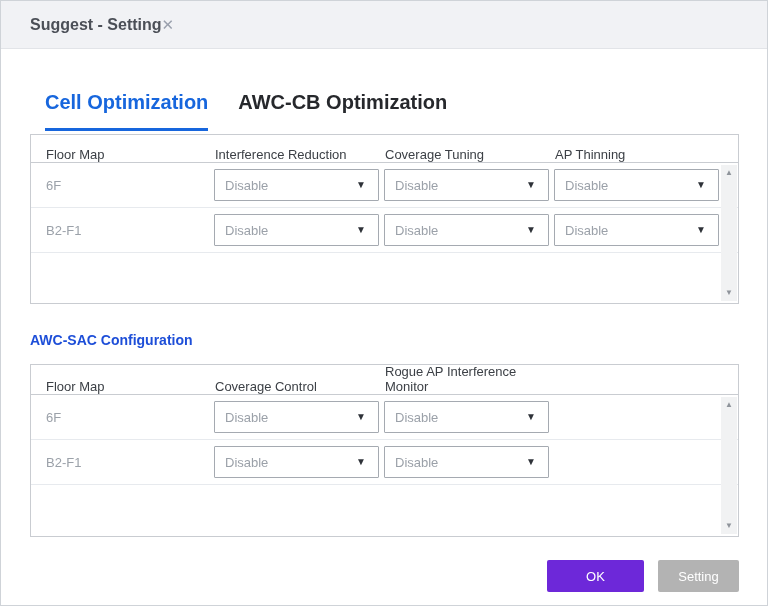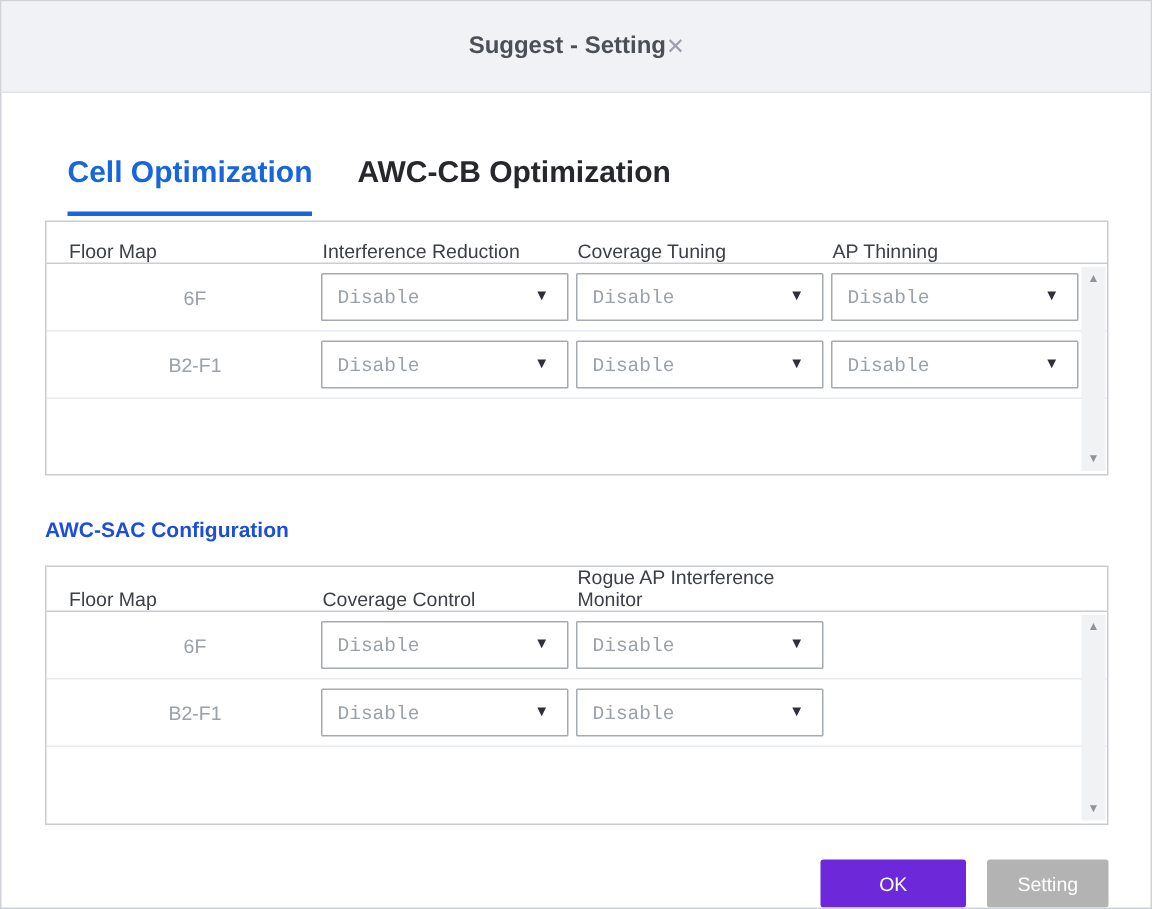--- a/index.html
+++ b/index.html
@@ -4,22 +4,22 @@
 <style>
   html,body { margin:0; padding:0; background:#e9e9e9; }
   .dialog {
     width:768px; height:606px; box-sizing:border-box;
     background:#ffffff; border:1px solid #cfd3d8;
     font-family:"Liberation Sans", sans-serif;
     position:relative; overflow:hidden;
   }
   
   .dlg-header {
-    height:61px; background:#f1f2f5; border-bottom:1px solid #e2e4e8;
-    display:flex; align-items:center; justify-content:center;
+    height:48px; background:#f1f2f5; border-bottom:1px solid #e2e4e8;
+    display:flex; align-items:center; justify-content:flex-start;
     padding:0 28px 0 29px; box-sizing:border-box;
   }
   .dlg-title { font-size:16px; font-weight:bold; color:#4b4f57; }
   .dlg-close { font-size:15px; color:#9aa0ad; cursor:pointer; line-height:1; }
   
   .content { padding:0 28px 0 29px; }
   .tabs { margin:42px 0 0 15px; display:flex; gap:30px; }
   .tab {
     font-size:20px; font-weight:bold; color:#26282c;
     padding-bottom:14px; cursor:pointer; border-bottom:3px solid transparent;
@@ -34,29 +34,29 @@
   .tbl2 .thead { height:29px; }
   .th-floor { width:183px; padding-left:15px; box-sizing:border-box; }
   .th-col   { width:170px; padding-left:1px;  box-sizing:border-box; }
   .tbody { position:relative; height:140px; overflow:hidden; }
   .tbl2 .tbody { height:141px; }
   .trow {
     display:flex; align-items:center; height:45px;
     border-bottom:1px solid #e7eaee; box-sizing:border-box;
   }
   .cell-floor { width:183px; padding-left:15px; box-sizing:border-box;
-                color:#9ba1a9; font-size:13px;text-align:center; }
+                color:#9ba1a9; font-size:13px; }
   .cell-dd { width:170px; }
   .dropdown {
     width:165px; height:32px; box-sizing:border-box;
     border:1px solid #a5aab1; border-radius:1px; background:#fff;
     display:flex; align-items:center; justify-content:space-between;
     padding:0 12px 0 10px; cursor:pointer;
   }
-  .dd-value { color:#9ba1a9; font-size:13px;font-family:Liberation Mono, monospace; }
+  .dd-value { color:#9ba1a9; font-size:13px; }
   .dd-caret { color:#2e3238; font-size:10px; line-height:1; }
   
   .vscroll {
     position:absolute; top:2px; right:1px; bottom:2px; width:16px;
     background:#f1f2f3; display:flex; flex-direction:column;
     justify-content:space-between; align-items:center;
     padding:4px 0; box-sizing:border-box;
   }
   .scroll-arrow { color:#8f949b; font-size:8px; line-height:1; cursor:pointer; }
   

